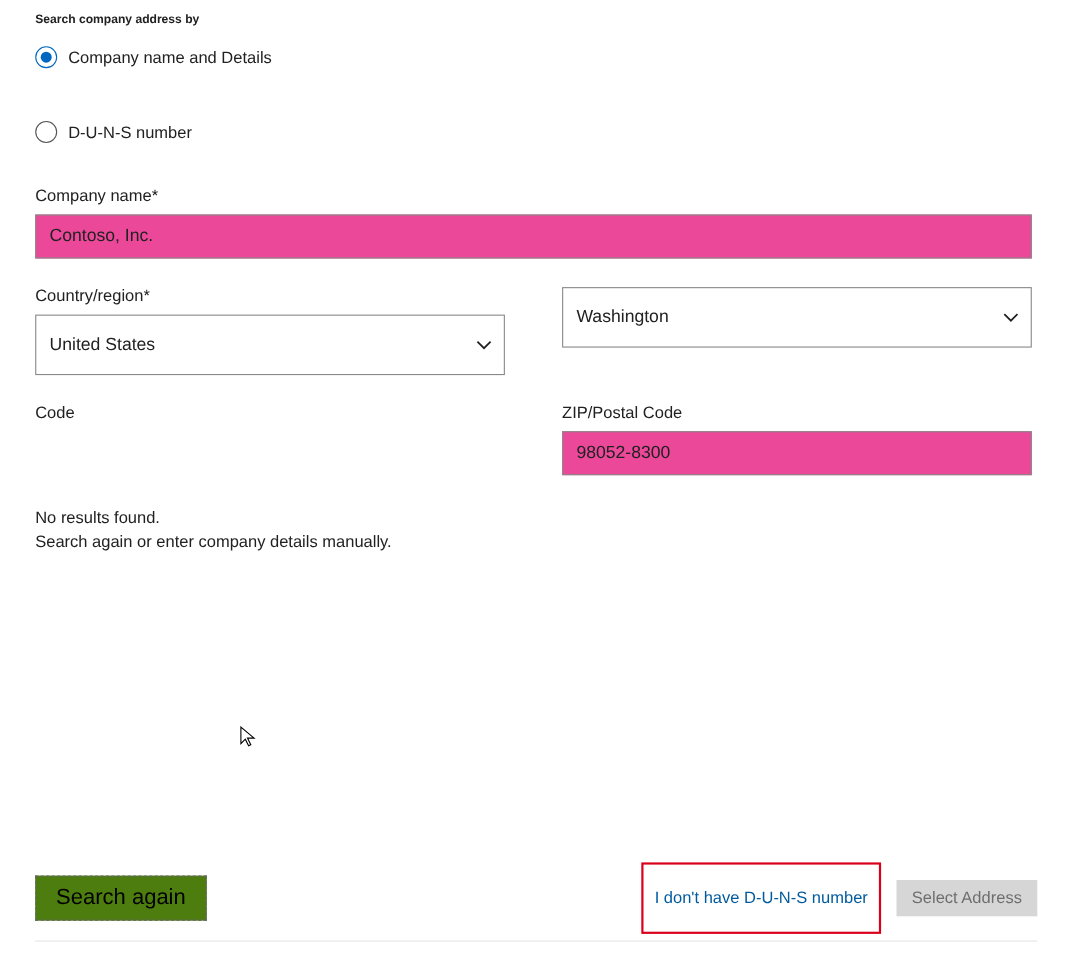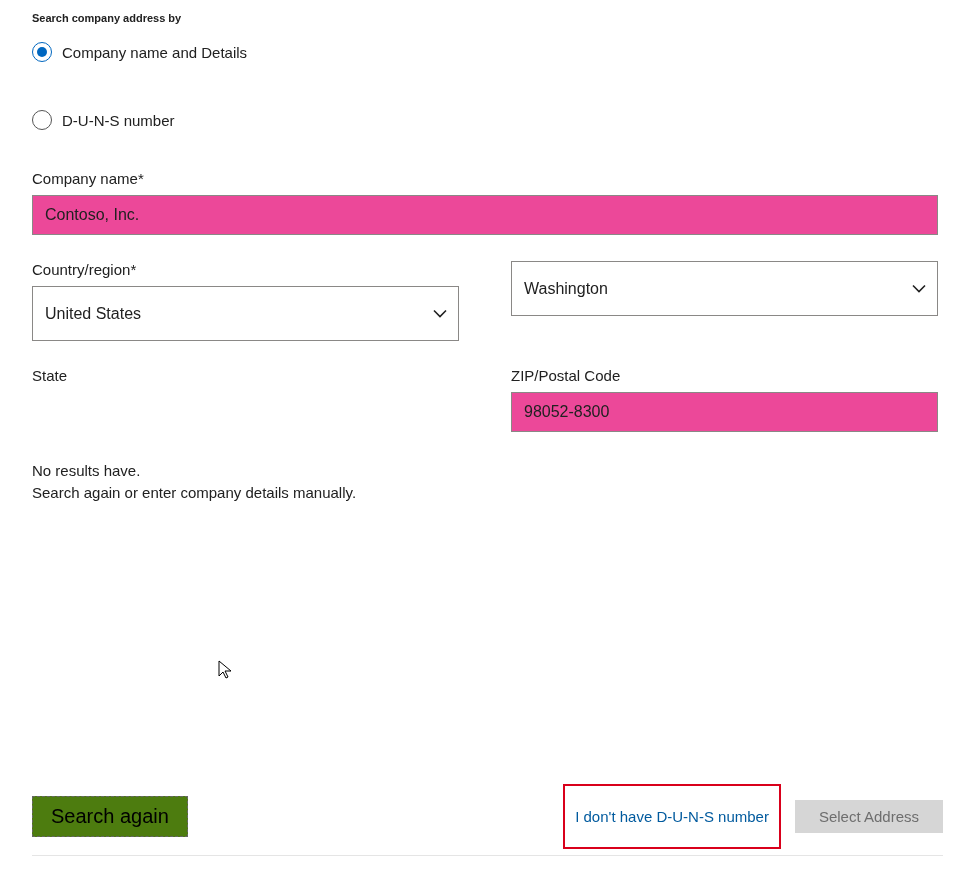--- a/index.html
+++ b/index.html
@@ -125,21 +125,21 @@
       margin-left: auto;
       color: #005a9e;
       font-size: 15px;
       padding: 22px 10px;
       border: 2px solid #d9001b;
       cursor: pointer;
       text-decoration: none;
     }
     .btn-select {
       margin-left: 14px;
-      padding: 8px 24px;
+      padding: 8px 14px;
       background: #d6d6d6;
       color: #6e6e6e;
       border: none;
       font-family: inherit;
       font-size: 15px;
       cursor: default;
     }
     .cursor {
       position: absolute;
       left: 218px;
@@ -185,32 +185,32 @@
   <div>
     <div class="select-wrap">
       <div class="select-box">Washington</div>
       <svg class="chevron" width="14" height="9" viewBox="0 0 14 9">
           <path d="M1 1 L7 7 L13 1" stroke="#212121" stroke-width="1.6" fill="none"></path>
         </svg>
     </div>
   </div>
 
   <div>
-    <label class="field-label">State</label>
+    <label class="field-label">Code</label>
   </div>
 
   <div>
     <label class="field-label">ZIP/Postal Code</label>
     <input class="text-input" type="text" value="98052-8300" style="">
   </div>
 
 </div>
 
 <div class="status-msg">
-  <div>No results have.</div>
+  <div>No results found.</div>
   <div>Search again or enter company details manually.</div>
 </div>
 
 <svg class="cursor" width="16" height="20" viewBox="0 0 16 20">
   <path d="M1 1 L1 16 L5 12 L8 18 L10 17 L7 11 L13 11 Z" fill="none" stroke="#000" stroke-width="1"></path>
 </svg>
 
 <div class="footer">
   <button class="btn-search-again">Search again</button>
   <a class="link-noduns">I don't have D-U-N-S number</a>

